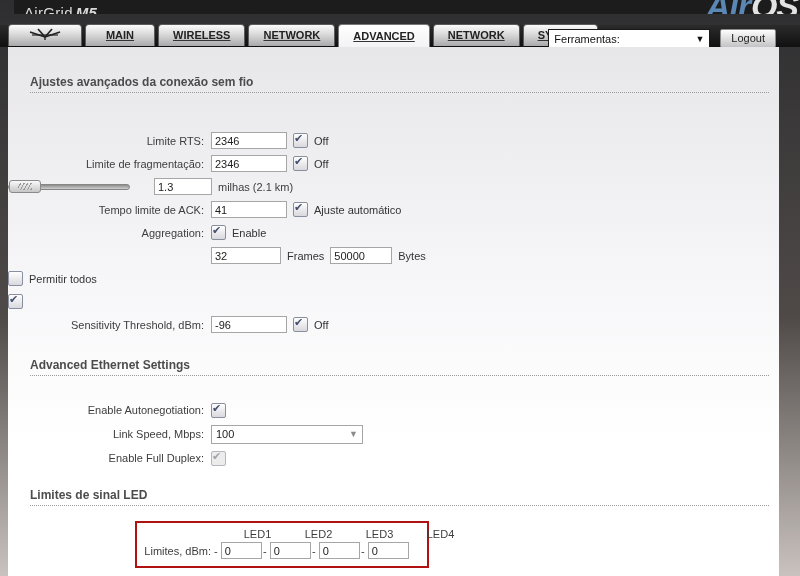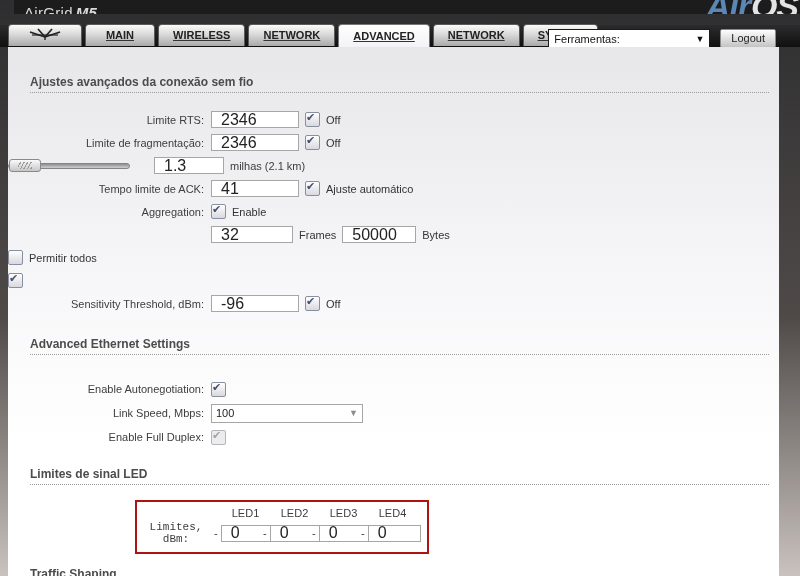--- a/index.html
+++ b/index.html
@@ -62,29 +62,29 @@
   .section-title{
     margin:0 10px 0 22px;padding-bottom:3px;
     border-bottom:1px dotted #9a9a9a;
     font-weight:bold;font-size:12px;color:#4c4c4c;
   }
   .st1{margin-top:28px;}
   .st2{margin-top:22px;}
   .st3{margin-top:18px;}
   .st4{margin-top:13px;}
 
-  .rows{margin-top:15px;}
+  .rows{margin-top:36px;}
   .row{display:flex;align-items:center;height:23px;}
   .lbl{width:196px;text-align:right;padding-right:7px;color:#3d3d3d;flex:none;}
   .ctl{display:flex;align-items:center;gap:6px;}
 
   input.txt{
     height:13px;border:1px solid #a6a6a6;background:#fff;
-    font-family:"Liberation Sans",sans-serif;font-size:16px;color:#222;
-    padding:1px 9px;width:68px;
+    font-family:"Liberation Sans",sans-serif;font-size:11px;color:#222;
+    padding:1px 3px;width:68px;
   }
   input.w-small{width:50px;}
   input.w-frames{width:62px;}
   input.w-bytes{width:54px;}
   input.w-led{width:33px;}
 
   .cb{
     width:13px;height:13px;flex:none;
     border:1px solid #8890a0;border-radius:2px;
     background:linear-gradient(180deg,#ffffff,#d8d8de);
@@ -121,25 +121,25 @@
   }
   .dd .arr{font-size:9px;color:#8b8b8b;}
 
   
   .led-box{
     margin:15px 0 0 127px;width:282px;
     border:2px solid #b01212;padding:5px 4px 7px 4px;
     background:transparent;
   }
   .led-grid{display:flex;flex-direction:column;gap:2px;}
-  .led-hdr{display:flex;}
+  .led-hdr{display:flex;gap:12px;}
   .led-hdr .spacer{width:80px;flex:none;}
   .led-hdr .h{width:49px;flex:none;text-align:center;color:#3d3d3d;}
   .led-row{display:flex;align-items:center;}
-  .led-row .llbl{width:70px;flex:none;text-align:center;padding-right:3px;color:#3d3d3d;font-family:Liberation Mono, monospace;}
+  .led-row .llbl{width:70px;flex:none;text-align:right;padding-right:3px;color:#3d3d3d;}
   .led-cell{width:49px;flex:none;display:flex;align-items:center;gap:3px;justify-content:flex-start;padding-left:0px;}
   .minus{color:#3d3d3d;}
 
   .unit{color:#3d3d3d;}
 </style>
 </head>
 <body>
 
 <div class="page">
 

